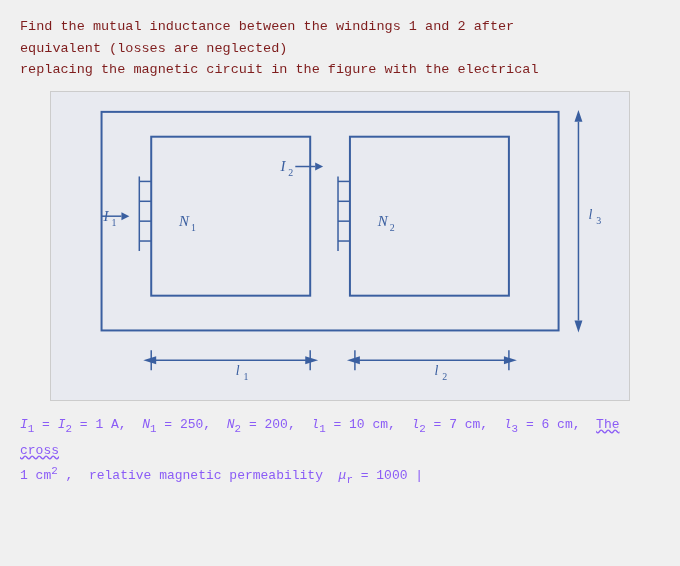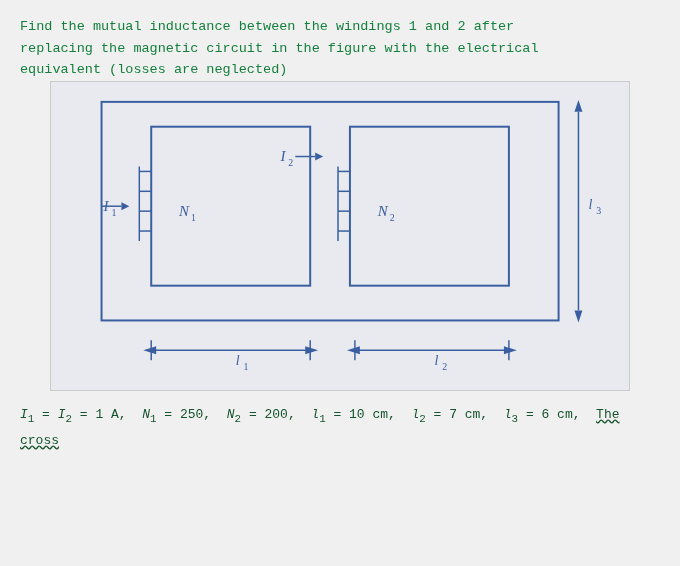--- a/index.html
+++ b/index.html
@@ -11,21 +11,22 @@
       font-size: 14px;
       color: #222;
       display: flex;
       flex-direction: column;
       padding: 16px 20px;
     }
 
     .problem-text {
       font-size: 13.5px;
       line-height: 1.6;
-      color: #15803d;
+      margin-bottom: 10px;
+      color: #7f1d1d;
     }
 
     .diagram-container {
       background: #e8eaf0;
       border: 1px solid #ccc;
       margin: 0 auto 12px auto;
       width: 580px;
       height: 310px;
       position: relative;
       display: flex;
@@ -34,35 +35,35 @@
     }
 
     .diagram-svg {
       width: 100%;
       height: 100%;
     }
 
     .params-text {
       font-size: 13px;
       line-height: 1.8;
-      color: #14532d;
+      color: #8b5cf6;
     }
 
     .params-text .underline {
       text-decoration: underline;
       text-decoration-style: wavy;
     }
   </style>
 </head>
 <body>
 
 <div class="problem-text">
   <div>Find the mutual inductance between the windings 1 and 2 after</div>
+  <div>equivalent (losses are neglected)</div>
   <div>replacing the magnetic circuit in the figure with the electrical</div>
-  <div>equivalent (losses are neglected)</div>
 </div>
 
 <div class="diagram-container">
   <svg class="diagram-svg" viewBox="0 0 580 310" xmlns="http://www.w3.org/2000/svg">
 
     <rect x="50" y="20" width="460" height="220" fill="none" stroke="#3a5fa0" stroke-width="2"></rect>
 
     <rect x="100" y="45" width="160" height="160" fill="none" stroke="#3a5fa0" stroke-width="2"></rect>
 
     <rect x="300" y="45" width="160" height="160" fill="none" stroke="#3a5fa0" stroke-width="2"></rect>
@@ -123,13 +124,16 @@
     <line x1="260" y1="260" x2="260" y2="280" stroke="#3a5fa0" stroke-width="1.5"></line>
     <line x1="305" y1="260" x2="305" y2="280" stroke="#3a5fa0" stroke-width="1.5"></line>
     <line x1="460" y1="260" x2="460" y2="280" stroke="#3a5fa0" stroke-width="1.5"></line>
   </svg>
 </div>
 
 <div class="params-text">
   <div>
     <em>I</em><sub>1</sub> = <em>I</em><sub>2</sub> = 1 A,&nbsp;&nbsp;<em>N</em><sub>1</sub> = 250,&nbsp;&nbsp;<em>N</em><sub>2</sub> = 200,&nbsp;&nbsp;<em>l</em><sub>1</sub> = 10 cm,&nbsp;&nbsp;<em>l</em><sub>2</sub> = 7 cm,&nbsp;&nbsp;<em>l</em><sub>3</sub> = 6 cm,&nbsp;&nbsp;<span class="underline">The cross</span>
   </div>
+  <div>
+    1 cm<sup>2</sup> ,&nbsp;&nbsp;relative magnetic permeability&nbsp;&nbsp;<em>μ</em><sub>r</sub> = 1000 |
+  </div>
 </div>
 
 </body></html>

